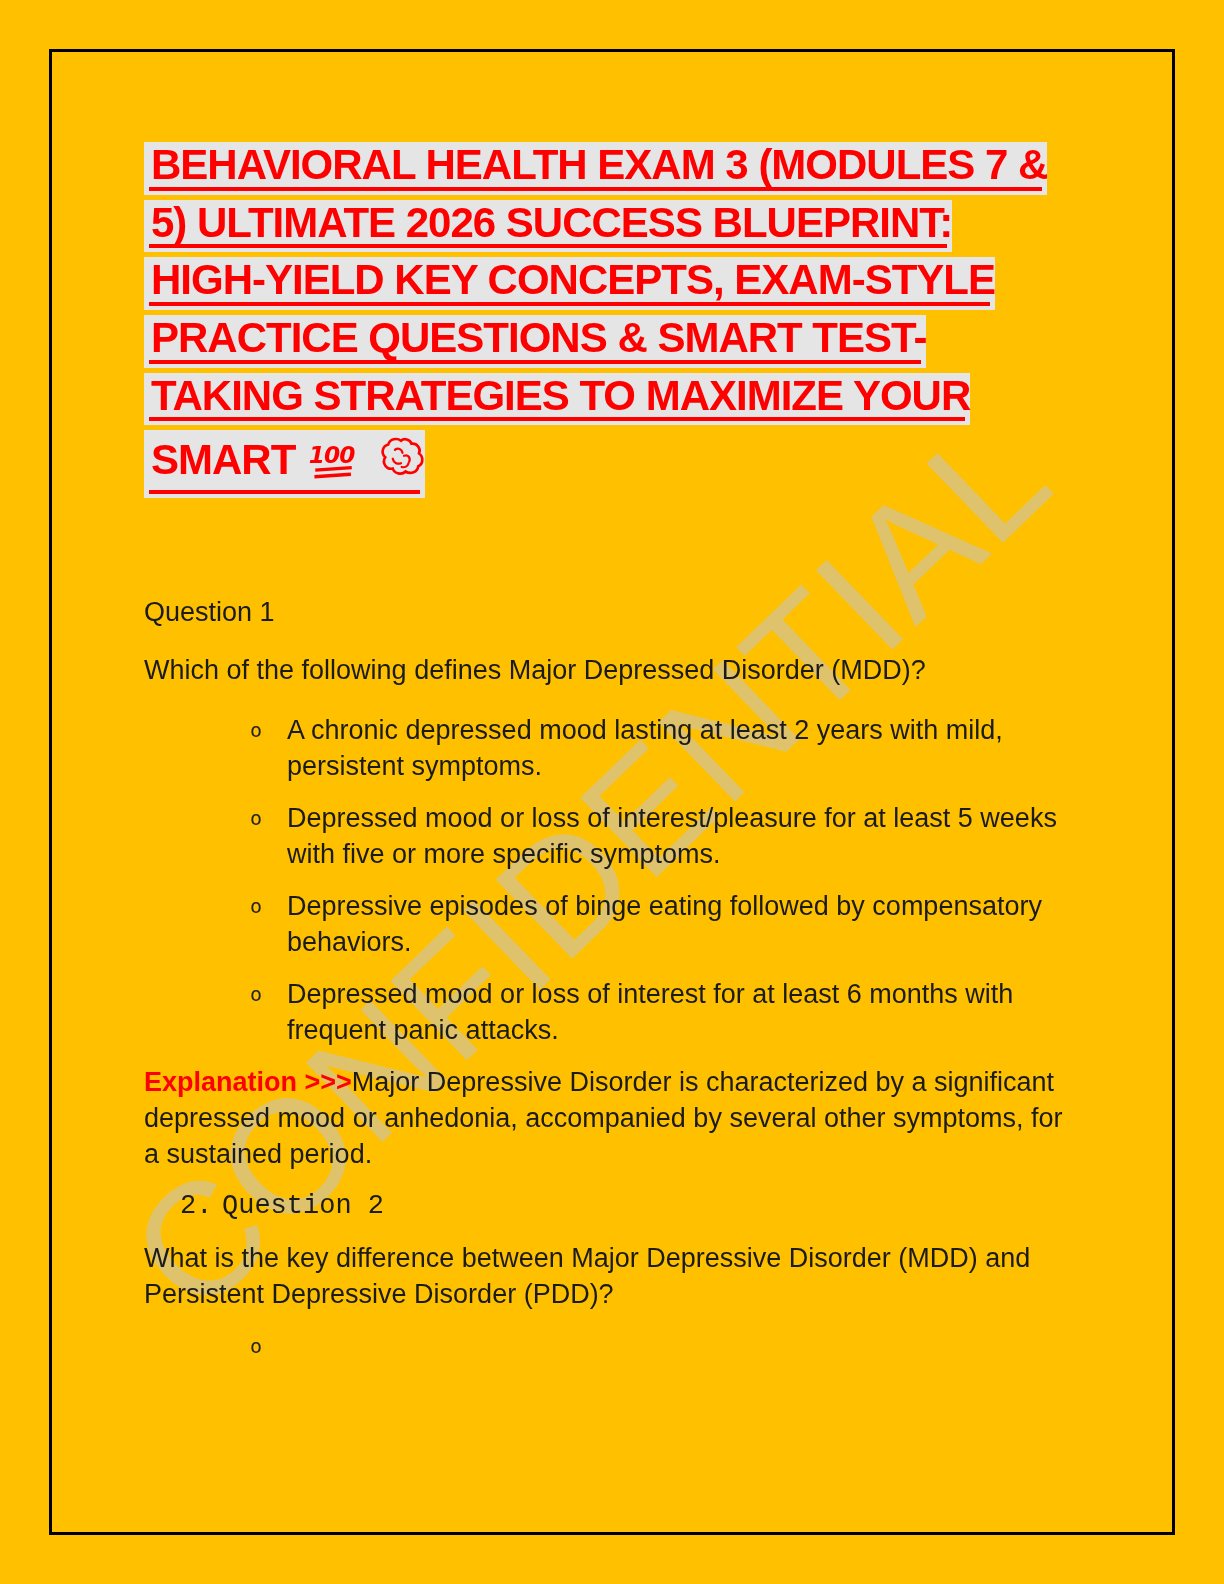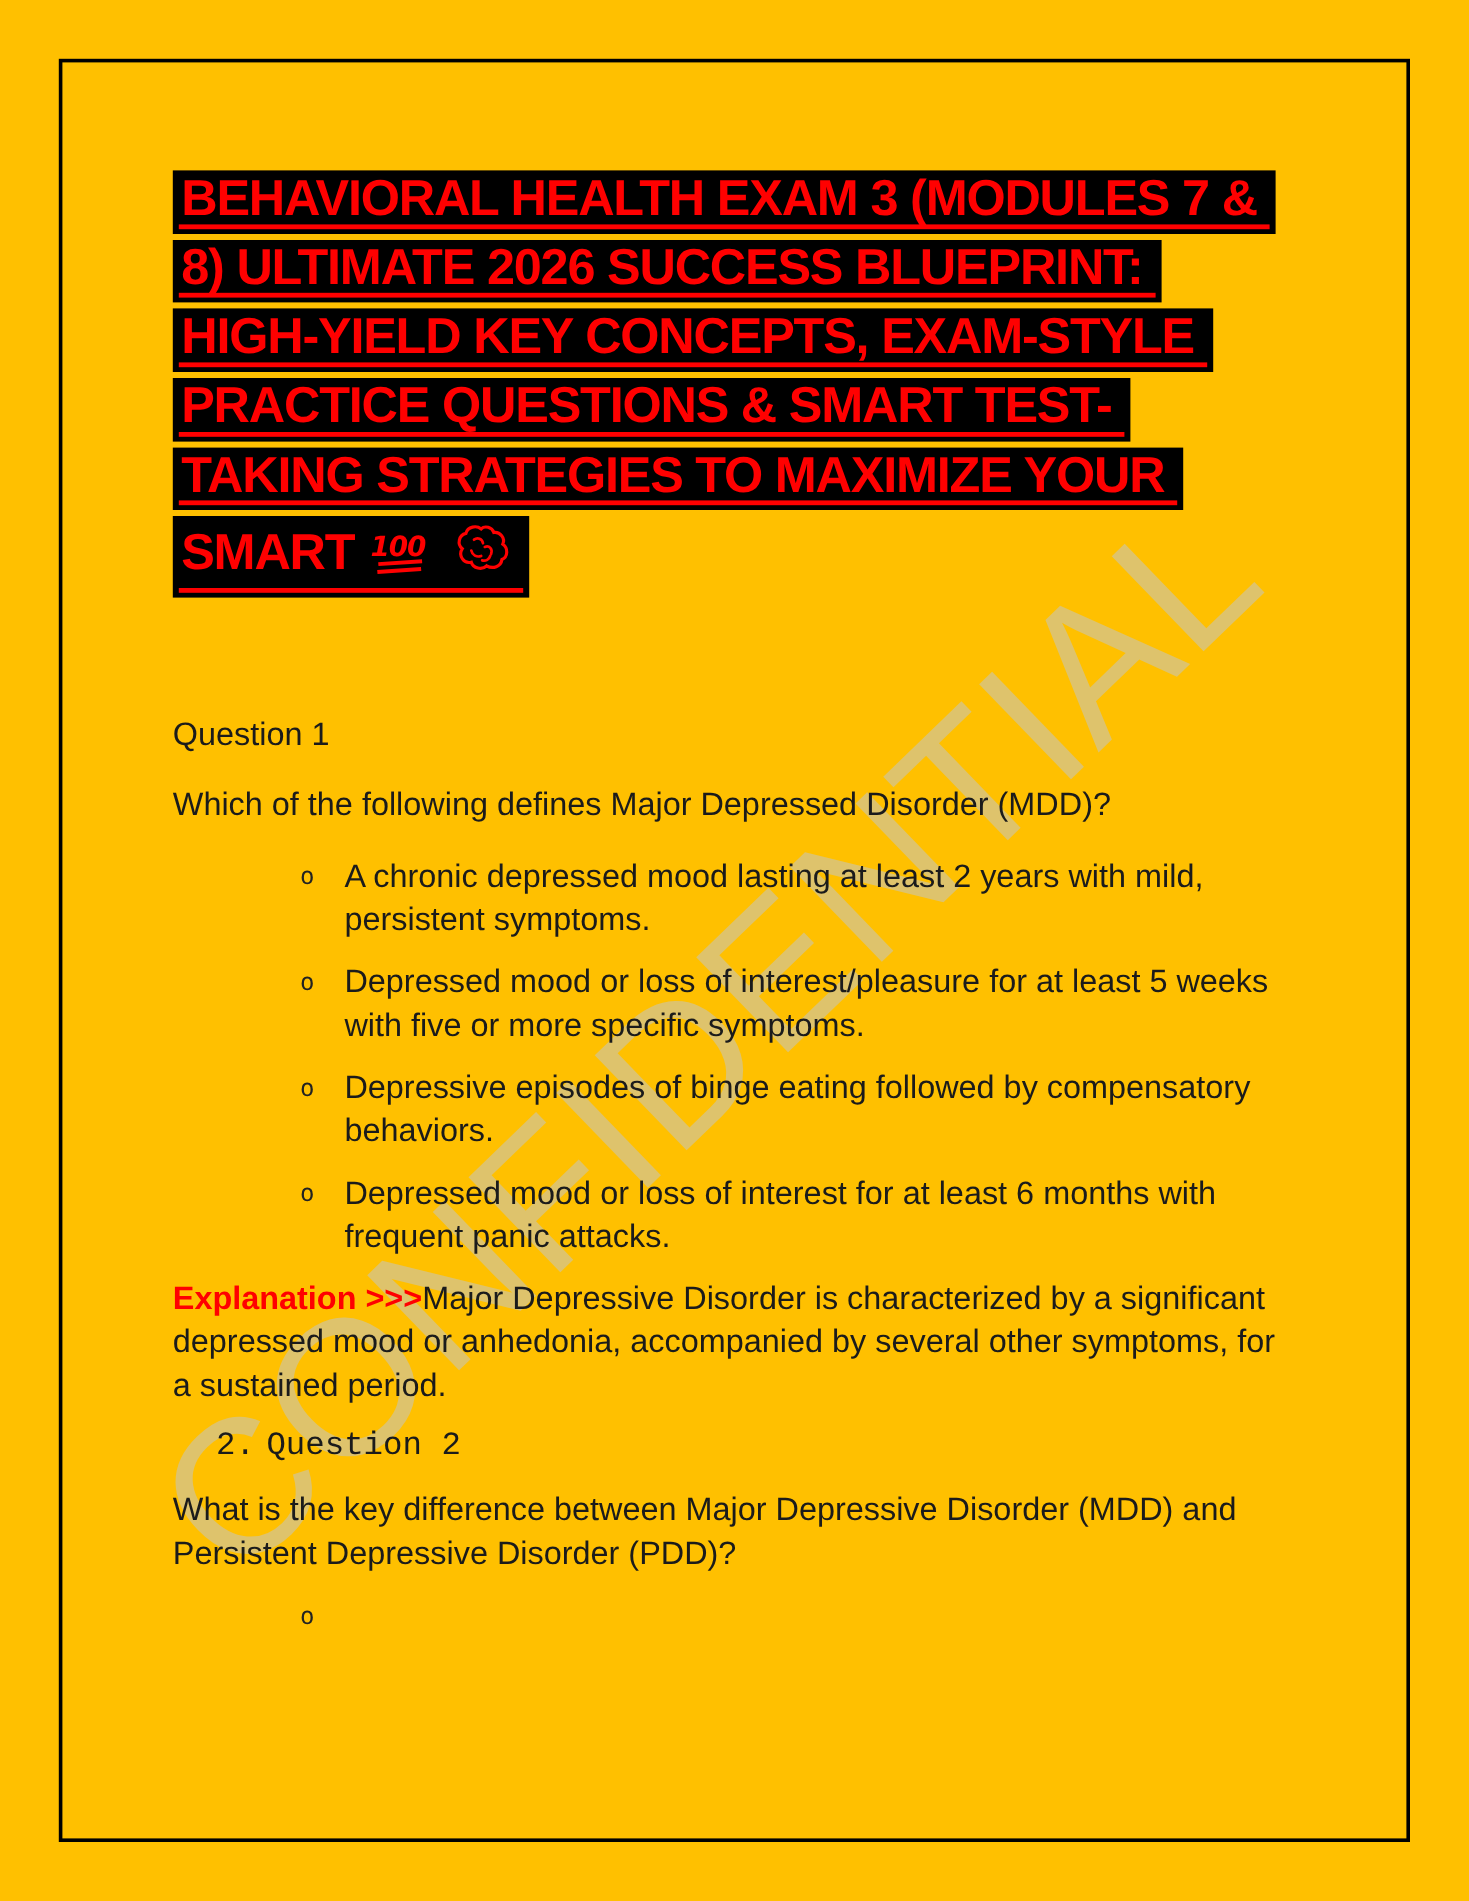--- a/index.html
+++ b/index.html
@@ -15,22 +15,22 @@
     position:absolute;left:590px;top:865px;
     transform:translate(-50%,-50%) rotate(-44deg);
     font-size:160px;font-weight:400;letter-spacing:2px;white-space:nowrap;
     color:#DEC36C;z-index:0;user-select:none;
   }
   .content{position:absolute;left:144px;top:142px;width:944px;z-index:1;}
   
   .title{margin:0;padding:0;font-size:42px;font-weight:800;letter-spacing:-1px;line-height:0.92;}
   .title-line{margin:0 0 5px 0;white-space:nowrap;}
   .hl{
-    position:relative;display:inline-block;background:#000000;color:#FF0000;
-    padding:4px 16px 10px 7px;
+    position:relative;display:inline-block;background:#e5e5e5;color:#FF0000;
+    padding:4px 0 10px 7px;
   }
   .hl::after{
     content:"";position:absolute;left:5px;right:5px;bottom:4px;height:4px;background:#FF0000;
   }
   .emoji{display:inline-block;vertical-align:-8px;margin-left:12px;}
   
   .q-heading{font-size:27px;line-height:36px;margin:96px 0 22px 0;}
   .prompt{font-size:27px;line-height:36px;margin:0 0 24px 0;max-width:944px;}
   .prompt.q2{margin:0 0 16px 0;}
   .options{margin:0;}
@@ -54,21 +54,21 @@
 
   <div class="watermark">CONFIDENTIAL</div>
 
   <div class="content">
 
     <h1 class="title">
       <div class="title-line">
         <span class="hl">BEHAVIORAL HEALTH EXAM 3 (MODULES 7 &amp;</span>
       </div>
       <div class="title-line">
-        <span class="hl">8) ULTIMATE 2026 SUCCESS BLUEPRINT:</span>
+        <span class="hl">5) ULTIMATE 2026 SUCCESS BLUEPRINT:</span>
       </div>
       <div class="title-line">
         <span class="hl">HIGH-YIELD KEY CONCEPTS, EXAM-STYLE</span>
       </div>
       <div class="title-line">
         <span class="hl">PRACTICE QUESTIONS &amp; SMART TEST-</span>
       </div>
       <div class="title-line">
         <span class="hl">TAKING STRATEGIES TO MAXIMIZE YOUR</span>
       </div>

